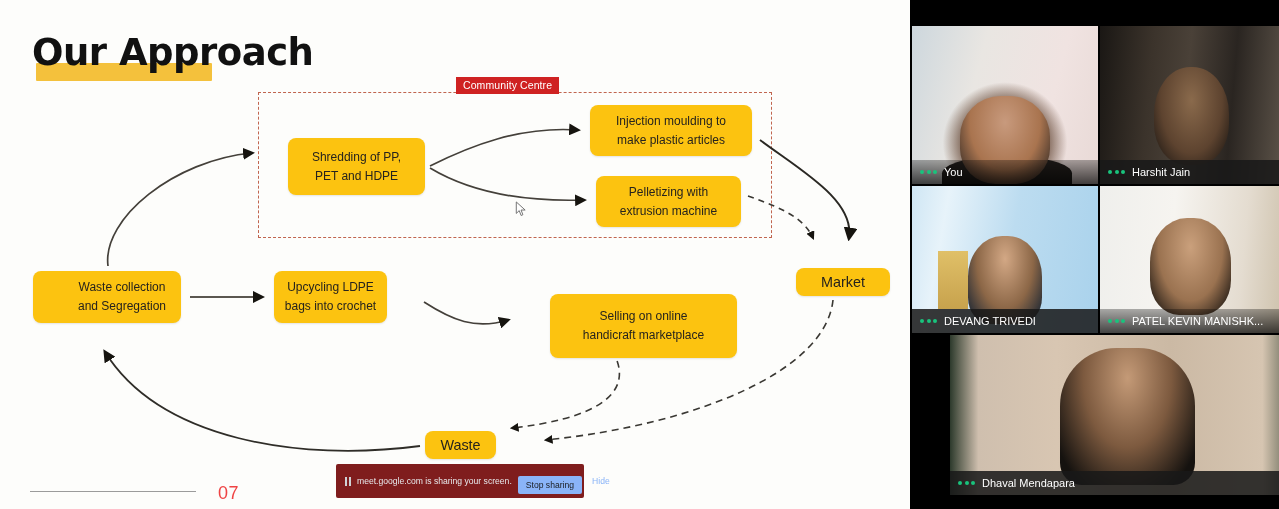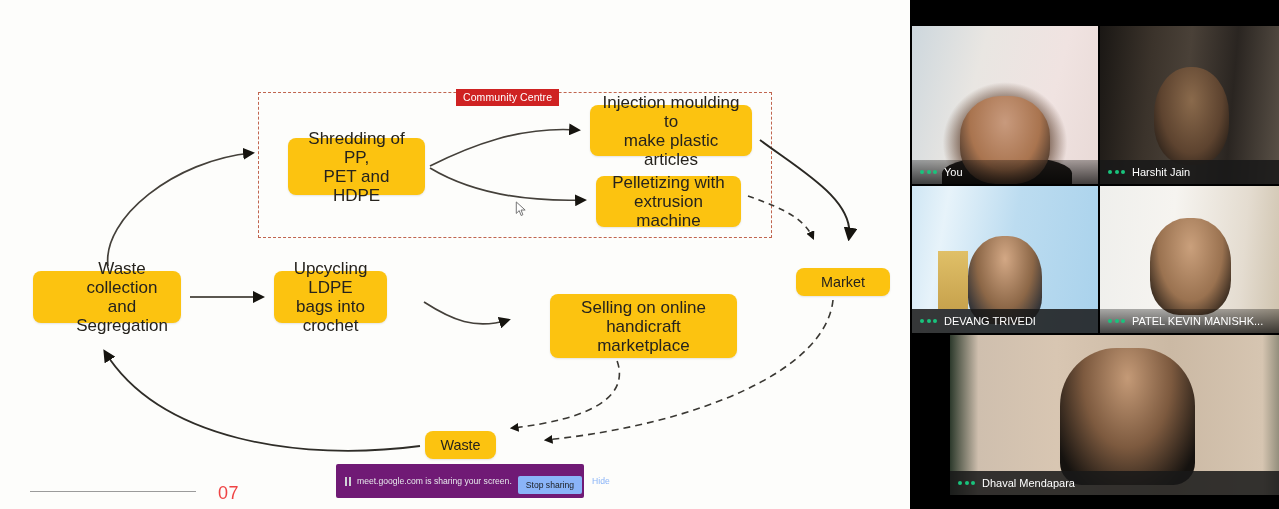--- a/index.html
+++ b/index.html
@@ -38,32 +38,31 @@
     position: absolute; left: 258px; top: 92px; width: 514px; height: 146px;
     border: 1.6px dashed #c0654f;
   }
   #cc-label {
     position: absolute; left: 456px; top: 77px;
     background: #cf2222; color: #fff;
     font-size: 10.5px; line-height: 14px;
     padding: 1px 7px 2px 7px;
     white-space: nowrap;
     letter-spacing: 0.1px;
-    margin-top: 12px;
   }
 
   
   .node {
     position: absolute;
     background: #fcc310;
     border-radius: 8px;
     color: #26231d;
     display: flex; align-items: center; justify-content: center;
     text-align: center;
-    font-size: 17px;
+    font-size: 12px;
     line-height: 19px;
     padding: 6px 10px;
     box-shadow: 0 1px 2px rgba(0,0,0,0.10);
   }
 
   #node-shredding        { left: 288px; top: 138px; width: 137px; height: 57px; }
   #node-injection        { left: 590px; top: 105px; width: 162px; height: 51px; }
   #node-pelletizing      { left: 596px; top: 176px; width: 145px; height: 51px; }
   #node-waste-collection { left: 33px;  top: 271px; width: 148px; height: 52px; padding-left: 40px; }
   #node-upcycling        { left: 274px; top: 271px; width: 113px; height: 52px; }
@@ -90,21 +89,21 @@
   }
   #page-number {
     position: absolute; left: 218px; top: 483px;
     font-size: 18px; color: #ef4444; letter-spacing: 0.4px;
   }
 
   
   #share-bar {
     position: absolute; left: 336px; top: 464px;
     width: 248px; height: 26px;
-    background: #701a75;
+    background: #7f1d1d;
     border-radius: 2px;
     display: flex; align-items: center;
     padding: 17px 6px;
     gap: 6px;
   }
   #pause-icon { display:flex; gap:2px; margin-left: 3px; }
   #pause-icon i { display:block; width:2px; height:9px; background:#cfd2d6; }
   #share-text {
     color: #e7e9ec; font-size: 8.6px; white-space: nowrap; flex: 0 0 auto;
   }
@@ -194,20 +193,24 @@
 
   #tiles-topstrip { position:absolute; left:0; top:0; width:369px; height:26px; background:#000; }
 </style>
 </head>
 <body>
 
 <div id="root">
 
   <div id="slide-area">
 
+    <div id="slide-title-wrap">
+      <div id="slide-title-hl"></div>
+      <div id="slide-title">Our Approach</div>
+    </div>
 
     <div id="cc-box"></div>
     <div id="cc-label">Community Centre</div>
 
     <svg id="arrows" viewBox="0 0 910 509" width="910" height="509">
       <defs>
         <marker id="ah" viewBox="0 0 12 12" refX="9" refY="6" markerWidth="7" markerHeight="7" orient="auto-start-reverse">
           <path d="M0,0 L12,6 L0,12 z" fill="#16140f"></path>
         </marker>
         <marker id="ahs" viewBox="0 0 12 12" refX="9" refY="6" markerWidth="5.5" markerHeight="5.5" orient="auto-start-reverse">

